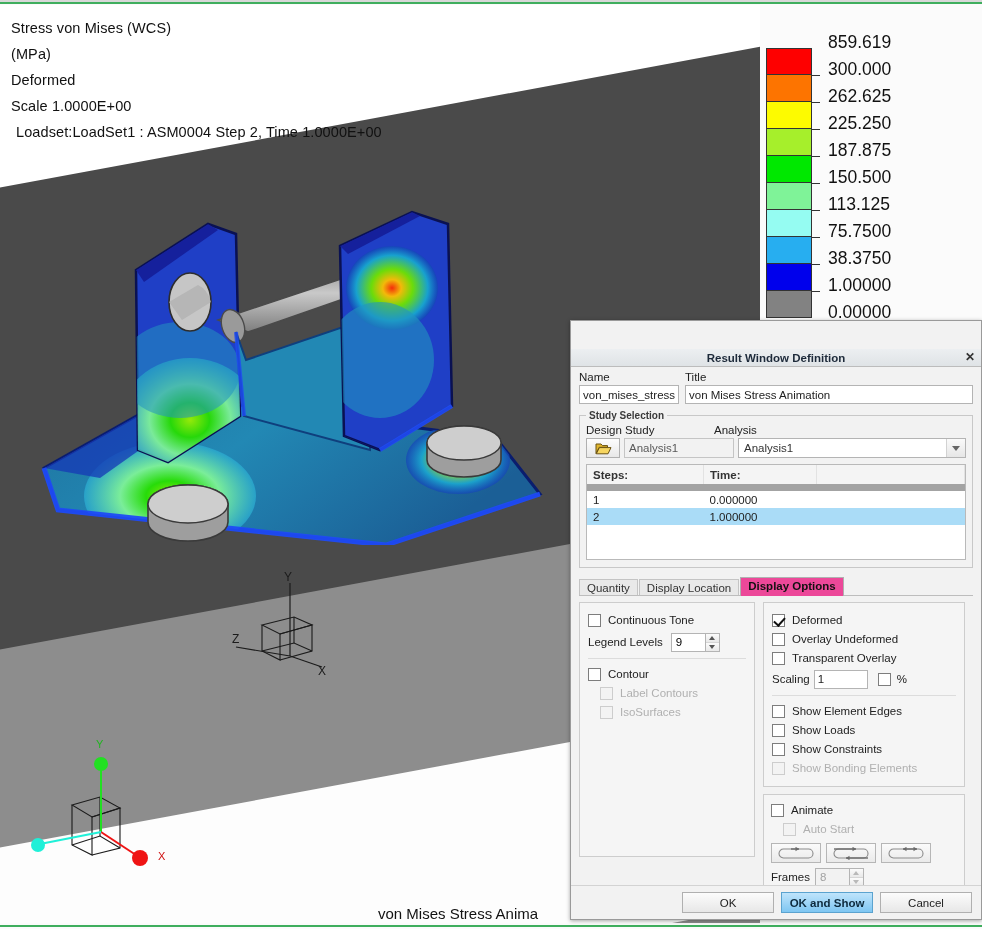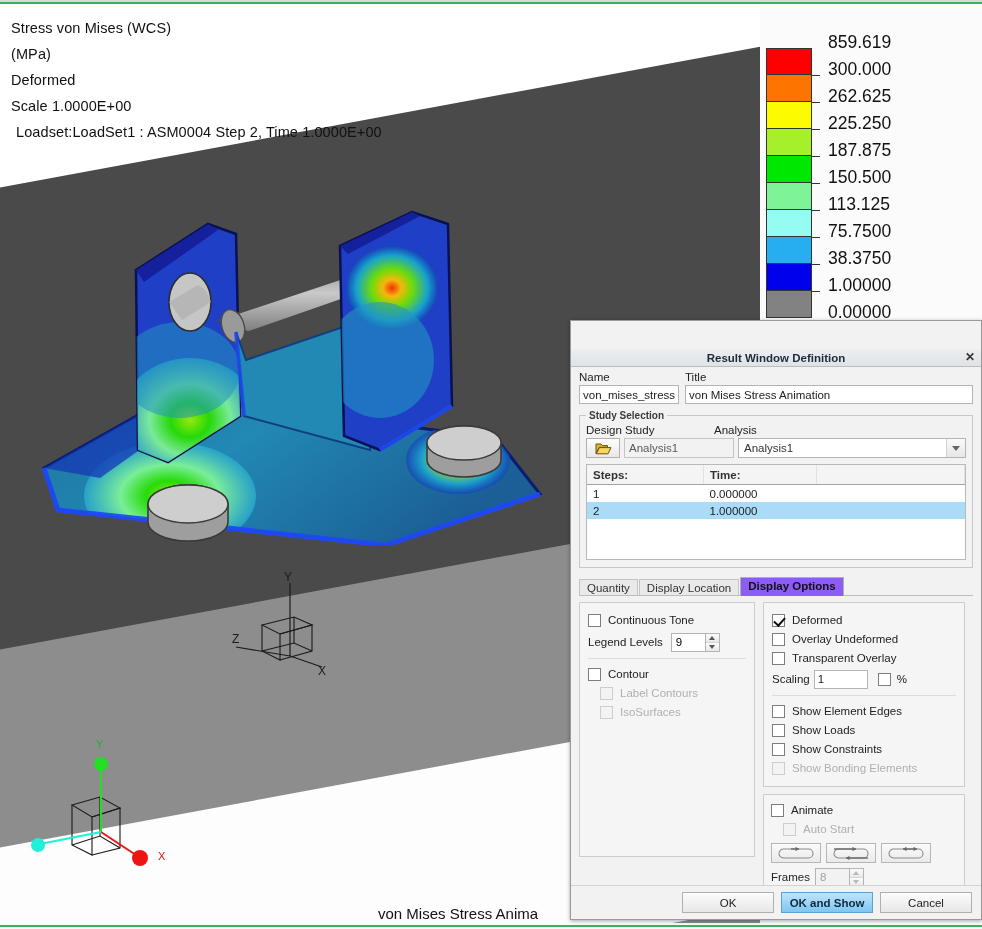--- a/index.html
+++ b/index.html
@@ -79,30 +79,30 @@
   .combo .val{line-height:18px;padding-left:5px;font-size:11.5px;color:#333;}
   .combo .arrow{position:absolute;right:0;top:0;width:18px;height:18px;
      background:linear-gradient(#fafafa,#e6e6e6);border-left:1px solid #d2d2d2;
      display:flex;align-items:center;justify-content:center;cursor:pointer;}
   .caret{width:0;height:0;border-left:4px solid transparent;border-right:4px solid transparent;
      border-top:5px solid #666;}
 
   
   .tablewrap{border:1px solid #b9b9b9;background:#fff;height:94px;overflow:hidden;}
   table.steps{border-collapse:collapse;width:100%;font-size:11.5px;}
-  table.steps th{background:#f4f4f4;border-bottom:1px solid #a3a3a3;border-right:1px solid #e2e2e2;
+  table.steps th{background:#f4f4f4;border-bottom:7px solid #a3a3a3;border-right:1px solid #e2e2e2;
      text-align:left;font-weight:bold;color:#333;padding:2px 6px;height:15px;}
   table.steps td{padding:1px 6px;color:#222;height:15px;}
   tr.sel td{background:#aadcf7;}
 
   
   .tabs{display:flex;margin:8px 8px 0 8px;border-bottom:1px solid #bdbdbd;height:19px;align-items:flex-end;}
   .tab{font-size:11.5px;padding:2px 7px 2px 7px;border:1px solid #c4c4c4;border-bottom:none;
      background:#e9e9e9;color:#333;cursor:pointer;margin-right:1px;height:16px;box-sizing:border-box;}
-  .tab.active{background:#8b5cf6;color:#111;font-weight:bold;border-color:#b0b0b0;height:19px;
+  .tab.active{background:#ec4899;color:#111;font-weight:bold;border-color:#b0b0b0;height:19px;
      position:relative;top:1px;}
 
   .panels{display:flex;margin:0 8px;gap:8px;}
   .panel{border:1px solid #cdcdcd;background:#f5f5f5;padding:8px 8px;box-sizing:border-box;}
   .pl{width:176px;height:255px;}
   .pr{width:202px;}
 
   .cbrow{display:flex;align-items:center;height:18px;margin-bottom:1px;}
   .cb{width:13px;height:13px;border:1px solid #7d7d7d;background:#fff;box-sizing:border-box;
      margin-right:7px;position:relative;flex:none;cursor:pointer;}

